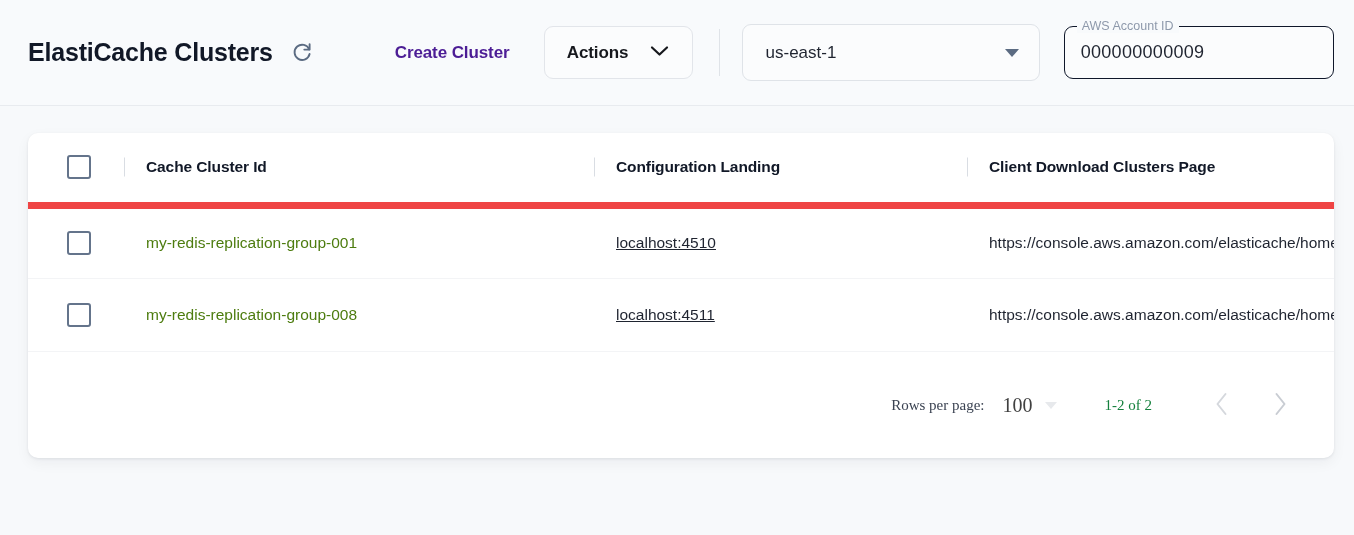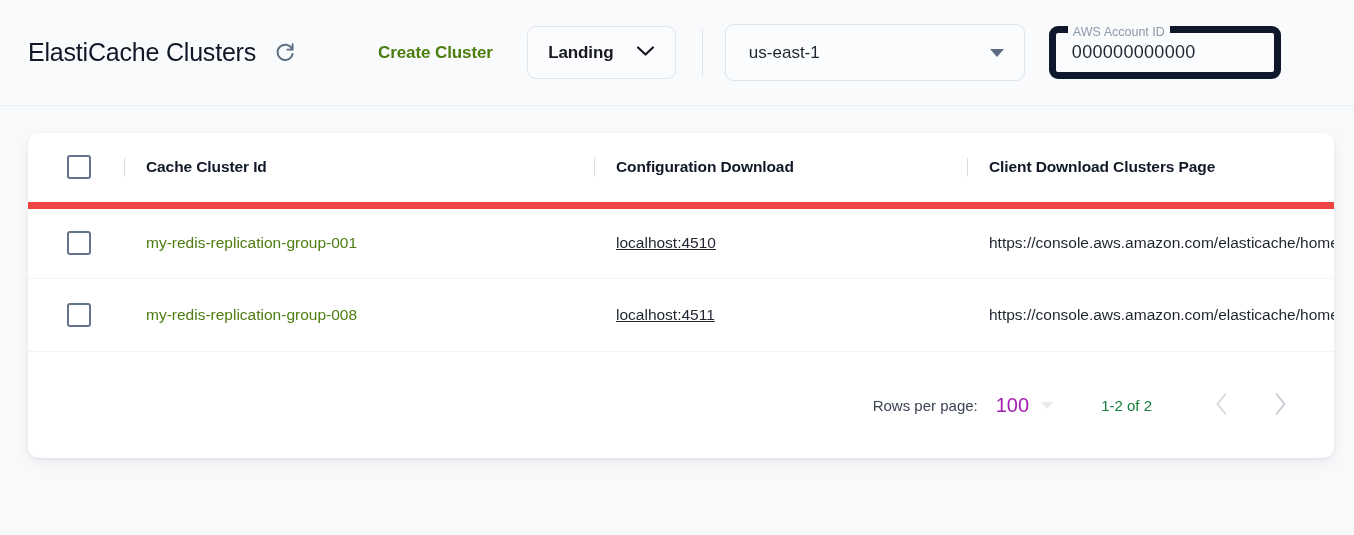--- a/index.html
+++ b/index.html
@@ -23,21 +23,21 @@
     background: #f8fafc;
     border-bottom: 1px solid #e8ebef;
     display: flex;
     align-items: center;
     padding: 0 20px 0 28px;
     position: relative;
   }
 
   .page-title {
     font-size: 25px;
-    font-weight: normal;
+    font-weight: bold;
     letter-spacing: -0.2px;
     color: #111827;
     white-space: nowrap;
   }
 
   .refresh-btn {
     margin-left: 14px;
     width: 30px;
     height: 30px;
     display: flex;
@@ -46,21 +46,21 @@
     cursor: pointer;
     background: none;
     border: none;
     flex: none;
   }
 
   .create-cluster {
     margin-left: 78px;
     font-size: 17px;
     font-weight: 600;
-    color: #4d7c0f;
+    color: #4c1d95;
     white-space: nowrap;
     cursor: pointer;
     letter-spacing: -0.1px;
   }
 
   .actions-btn {
     margin-left: 34px;
     height: 53px;
     min-width: 149px;
     border: 1px solid #e2e5ea;
@@ -110,23 +110,23 @@
   .tri-down {
     width: 0; height: 0;
     border-left: 7px solid transparent;
     border-right: 7px solid transparent;
     border-top: 8px solid #5b6b82;
     margin-right: 4px;
   }
 
   .account-field {
     margin-left: 24px;
-    width: 232px;
+    width: 272px;
     height: 53px;
-    border: 7px solid #0f172a;
+    border: 1px solid #0f172a;
     border-radius: 9px;
     background: #fbfcfd;
     position: relative;
     display: flex;
     align-items: center;
     padding: 0 16px;
   }
   .account-field .flabel {
     position: absolute;
     top: -8px;
@@ -242,36 +242,37 @@
   }
 
   
   .pager {
     display: flex;
     align-items: center;
     justify-content: flex-end;
     height: 107px;
     padding-right: 32px;
     gap: 0;
+    font-family: Liberation Serif, serif;
   }
   .rpp-label {
     font-size: 15px;
     color: #3b4352;
     margin-right: 18px;
   }
   .rpp-select {
     display: flex;
     align-items: center;
     gap: 12px;
     cursor: pointer;
     margin-right: 48px;
   }
   .rpp-value {
     font-size: 20px;
-    color: #a21caf;
+    color: #404040;
   }
   .tri-down-sm {
     width: 0; height: 0;
     border-left: 6px solid transparent;
     border-right: 6px solid transparent;
     border-top: 7px solid #e7e9ec;
   }
   .range-label {
     font-size: 15px;
     color: #15803d;
@@ -301,38 +302,38 @@
       <svg width="24" height="24" viewBox="0 0 24 24" fill="none" stroke="#5b6b82" stroke-width="1.9" stroke-linecap="round">
         <path d="M19.2 10.4A7.6 7.6 0 1 0 19.6 15"></path>
         <path d="M19.6 5.2 L19.6 10.6 L14.3 10.6" stroke-linejoin="round"></path>
       </svg>
     </span>
   </button>
 
   <div class="create-cluster">Create Cluster</div>
 
   <button class="actions-btn">
-    <span class="label">Landing</span>
+    <span class="label">Actions</span>
     <span>
       <svg width="19" height="12" viewBox="0 0 19 12" fill="none" stroke="#16181d" stroke-width="2.2" stroke-linecap="round" stroke-linejoin="round">
         <path d="M2 2.5 L9.5 9.5 L17 2.5"></path>
       </svg>
     </span>
   </button>
 
   <div class="vdivider"></div>
 
   <div class="region-select">
     <span class="value">us-east-1</span>
     <span class="tri-down"></span>
   </div>
 
   <div class="account-field">
     <span class="flabel">AWS Account ID</span>
-    <span class="fvalue">000000000000</span>
+    <span class="fvalue">000000000009</span>
   </div>
 
 </div>
 
 <div class="card">
 
   <table class="grid">
     <colgroup>
       <col class="col-check">
       <col class="col-id">
@@ -347,21 +348,21 @@
             <div class="checkbox"></div>
           </div>
         </th>
         <th>
           <div class="th-inner has-sep">
             <span>Cache Cluster Id</span>
           </div>
         </th>
         <th>
           <div class="th-inner has-sep">
-            <span>Configuration Download</span>
+            <span>Configuration Landing</span>
           </div>
         </th>
         <th>
           <div class="th-inner has-sep">
             <span>Client Download Clusters Page</span>
           </div>
         </th>
       </tr>
     </thead>
 

